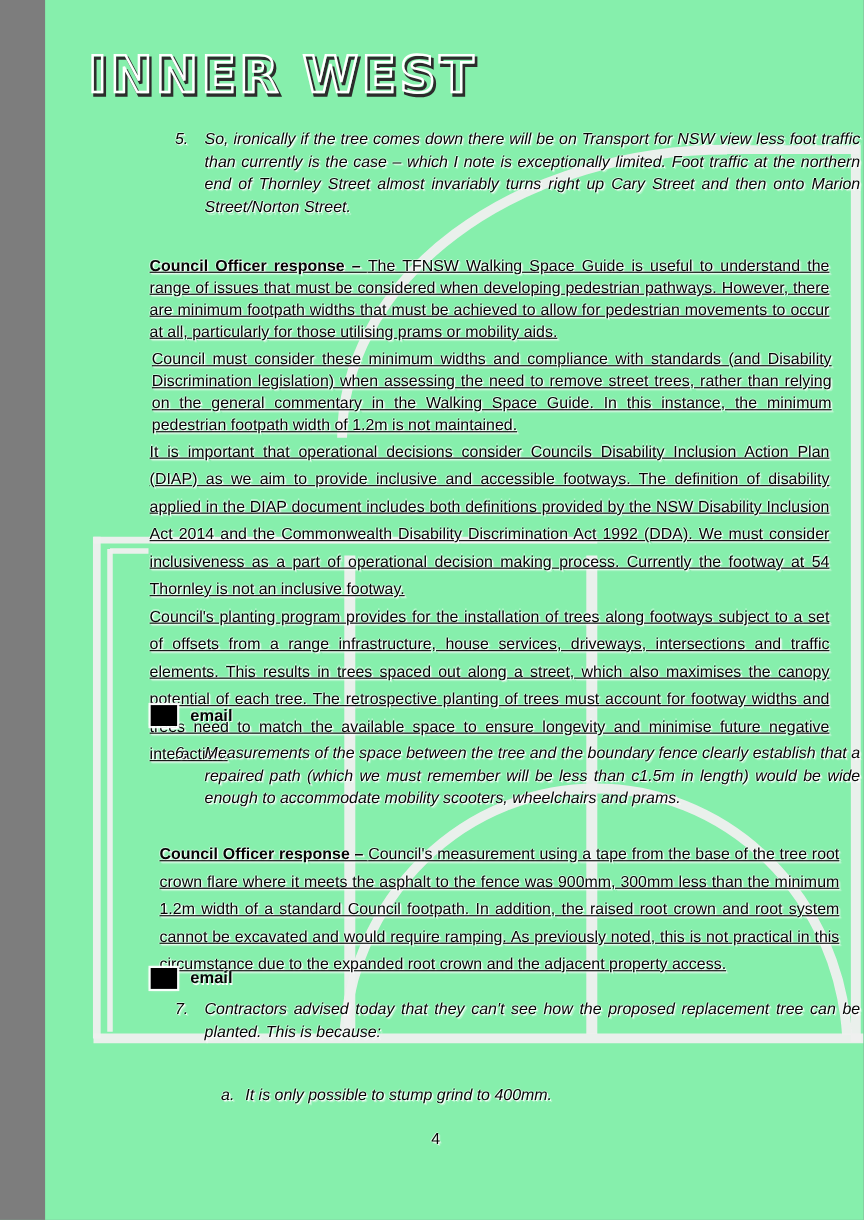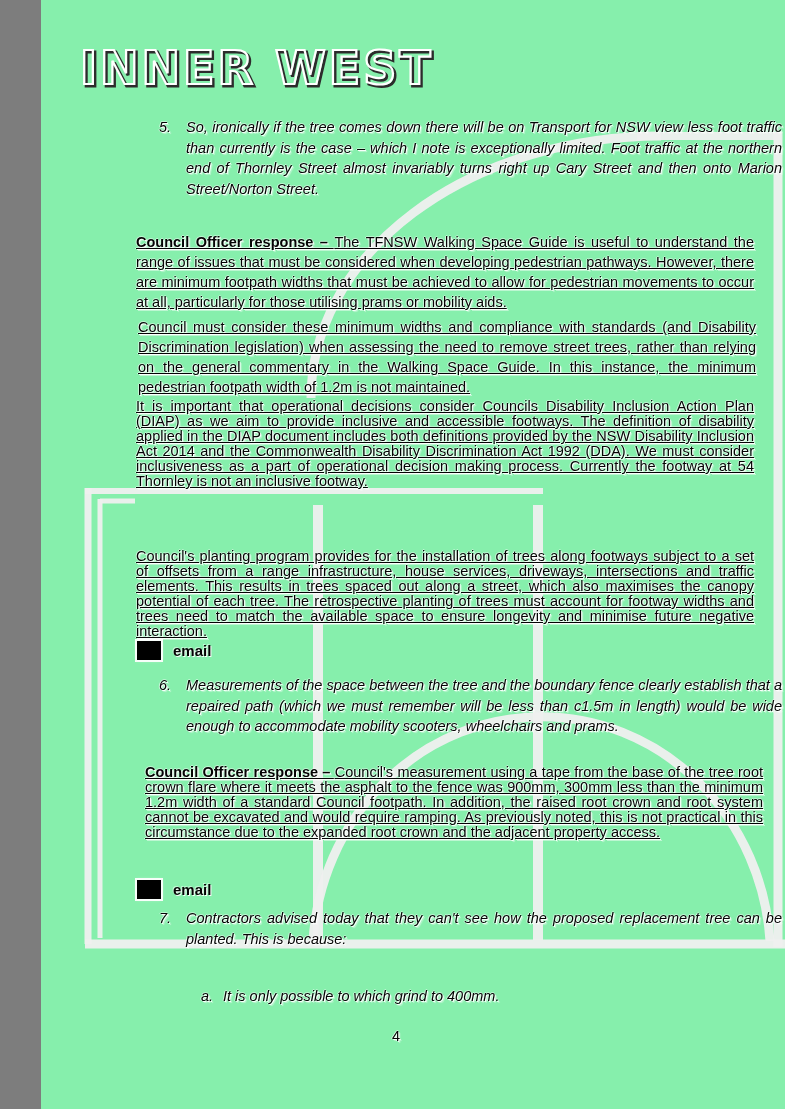--- a/index.html
+++ b/index.html
@@ -24,21 +24,21 @@
     font-size:14.5px;line-height:20.5px;
     text-align:justify;
     text-shadow:1px 1px 0 rgba(255,255,255,.95),
                 -1px 0 0 rgba(255,255,255,.55),
                 0 -1px 0 rgba(255,255,255,.45),
                 2px 2px 1px rgba(255,255,255,.45);
   }
   .comment{font-style:italic;padding-left:27px;}
   .comment .marker{position:absolute;left:0;top:0;}
   .resp{line-height:20px;text-decoration:underline;}
-  .resp.tight{line-height:15px;}
+  .resp.tight{line-height:25px;}
   .bold{font-weight:bold;}
   .logo{position:absolute;left:38px;top:28px;z-index:2;}
   .logo text{
     font-family:"DejaVu Sans", sans-serif;
     font-weight:800;font-size:46px;letter-spacing:3px;
     fill:none;
   }
   .logo .logo-shadow{stroke:#2c2c2c;stroke-width:3;}
   .logo .logo-main{stroke:#ffffff;stroke-width:2.2;}
   .email-badge{
@@ -120,18 +120,18 @@
     <span class="email-label">email</span>
   </div>
 
   <div class="txt comment" style="left:118px;top:908px;width:596px;">
     <span class="marker">7.</span>
     <span>Contractors advised today that they can't see how the proposed replacement tree can be planted.  This is because:</span>
   </div>
 
   <div class="txt sub-item" style="left:160px;top:986px;width:500px;">
     <span class="marker">a.</span>
-    <span>It is only possible to which grind to 400mm.</span>
+    <span>It is only possible to stump grind to 400mm.</span>
   </div>
 
   <div class="txt page-number" style="left:320px;top:1026px;width:70px;">4</div>
 
 </div>
 
 </body></html>

